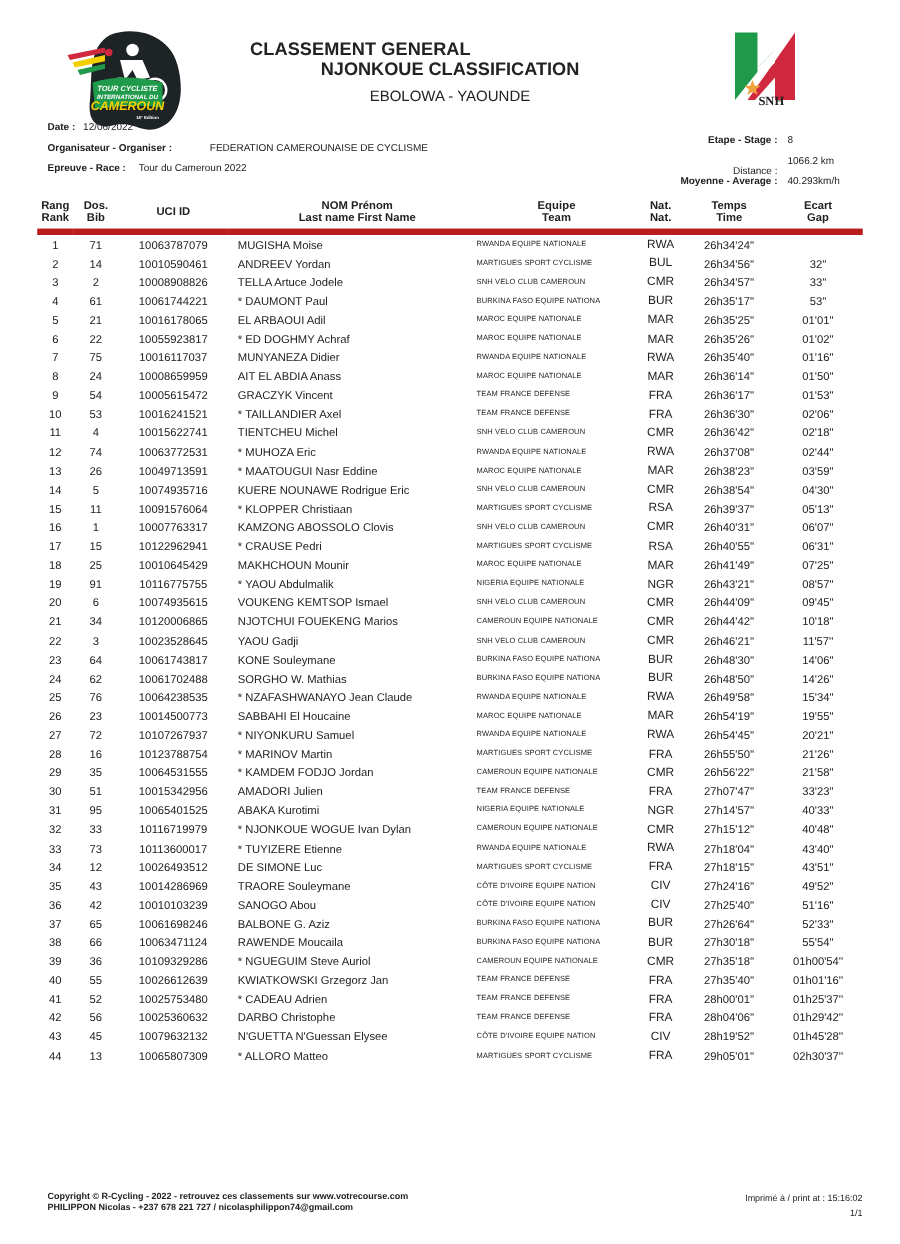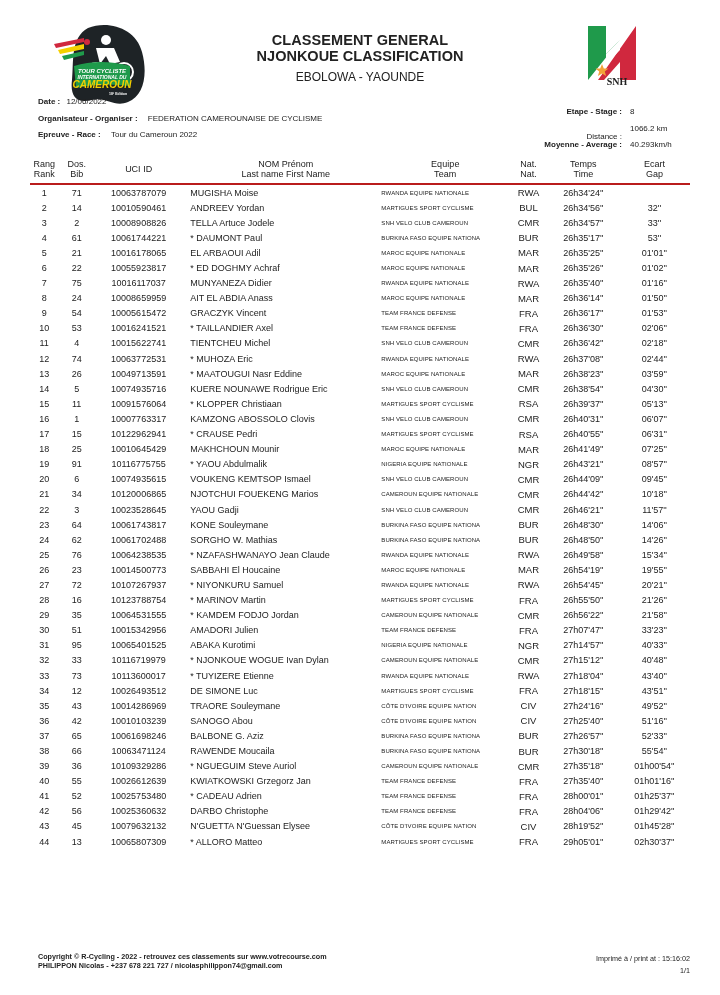--- a/index.html
+++ b/index.html
@@ -1,30 +1,30 @@
 <!DOCTYPE html>
 <html><head>
 <meta charset="utf-8">
 <style>
   html, body { margin:0; padding:0; background:#fff; }
   body { width:720px; height:995px; position:relative; overflow:hidden; font-family:"Liberation Sans", sans-serif; color:#222; }
   .abs { position:absolute; }
   #logo-left { left:48px; top:22px; width:104px; height:84px; }
   #logo-right { left:586px; top:24px; width:52px; height:66px; }
   #snh-text { left:592px; top:76px; width:50px; text-align:center; font-family:"Liberation Serif", serif; font-weight:bold; font-size:10px; color:#222; }
-  .title1 { left:200px; top:32px; width:320px; text-align:center; font-weight:bold; font-size:14.5px; letter-spacing:0.1px; }
+  .title1 { left:200px; top:32px; width:320px; text-align:left; font-weight:bold; font-size:14.5px; letter-spacing:0.1px; }
   .title2 { left:200px; top:48px; width:320px; text-align:center; font-weight:bold; font-size:14.5px; }
   .subtitle { left:200px; top:70px; width:320px; text-align:center; font-size:12px; }
   .meta-l { font-size:8px; }
   .meta-l b { font-weight:bold; }
   .meta-r { font-size:8px; text-align:right; }
   .meta-val { font-size:8px; }
 
   table { position:absolute; left:30px; top:157px; width:660px; border-collapse:collapse; font-size:9px; }
-  thead th { font-weight:normal; font-size:9px; line-height:10px; padding:2px 0 4px 0; border-bottom:2px solid #b91c1c; vertical-align:bottom; }
+  thead th { font-weight:bold; font-size:9px; line-height:10px; padding:2px 0 4px 0; border-bottom:5px solid #b91c1c; vertical-align:bottom; }
   tbody td { height:15.1px; padding:0; white-space:nowrap; }
   .c-rank { width:28px; text-align:center; }
   .c-bib { width:36px; text-align:center;margin-top:21px; }
   .c-uci { width:86px; text-align:center; }
   .c-name { width:188px; text-align:left; padding-left:8px !important; }
   .c-team { width:126px; text-align:left; font-size:6px; letter-spacing:0.1px; }
   .c-nat { width:38px; text-align:center; font-size:9.5px; }
   .c-time { width:70px; text-align:center; }
   .c-gap { width:70px; text-align:center; }
   th.c-name { text-align:center; }
@@ -65,21 +65,21 @@
 <div class="abs title1">CLASSEMENT GENERAL</div>
 <div class="abs title2">NJONKOUE CLASSIFICATION</div>
 <div class="abs subtitle">EBOLOWA - YAOUNDE</div>
 
 <div class="abs meta-l" style="left:38px; top:97px;">
   <b>Date :</b>
   <span style="margin-left:4px">12/06/2022</span>
 </div>
 <div class="abs meta-l" style="left:38px; top:114px;">
   <b>Organisateur - Organiser :</b>
-  <span style="margin-left:8px">FEDERATION CAMEROUNAISE DE CYCLISME</span>
+  <span style="margin-left:28px">FEDERATION CAMEROUNAISE DE CYCLISME</span>
 </div>
 <div class="abs meta-l" style="left:38px; top:130px;">
   <b>Epreuve - Race :</b>
   <span style="margin-left:8px">Tour du Cameroun 2022</span>
 </div>
 
 <div class="abs meta-r" style="right:98px; top:107px; font-weight:bold;">Etape - Stage :</div>
 <div class="abs meta-val" style="left:630px; top:107px;">8</div>
 <div class="abs meta-r" style="right:98px; top:132px; font-weight:normal;">Distance :</div>
 <div class="abs meta-val" style="left:630px; top:124px;">1066.2 km</div>
@@ -483,21 +483,21 @@
         <td class="c-time">27h25'40''</td>
         <td class="c-gap">51'16''</td>
       </tr>
       <tr>
         <td class="c-rank">37</td>
         <td class="c-bib">65</td>
         <td class="c-uci">10061698246</td>
         <td class="c-name">BALBONE G. Aziz</td>
         <td class="c-team">BURKINA FASO EQUIPE NATIONA</td>
         <td class="c-nat">BUR</td>
-        <td class="c-time">27h26'57''</td>
+        <td class="c-time">27h26'64''</td>
         <td class="c-gap">52'33''</td>
       </tr>
       <tr>
         <td class="c-rank">38</td>
         <td class="c-bib">66</td>
         <td class="c-uci">10063471124</td>
         <td class="c-name">RAWENDE Moucaila</td>
         <td class="c-team">BURKINA FASO EQUIPE NATIONA</td>
         <td class="c-nat">BUR</td>
         <td class="c-time">27h30'18''</td>

